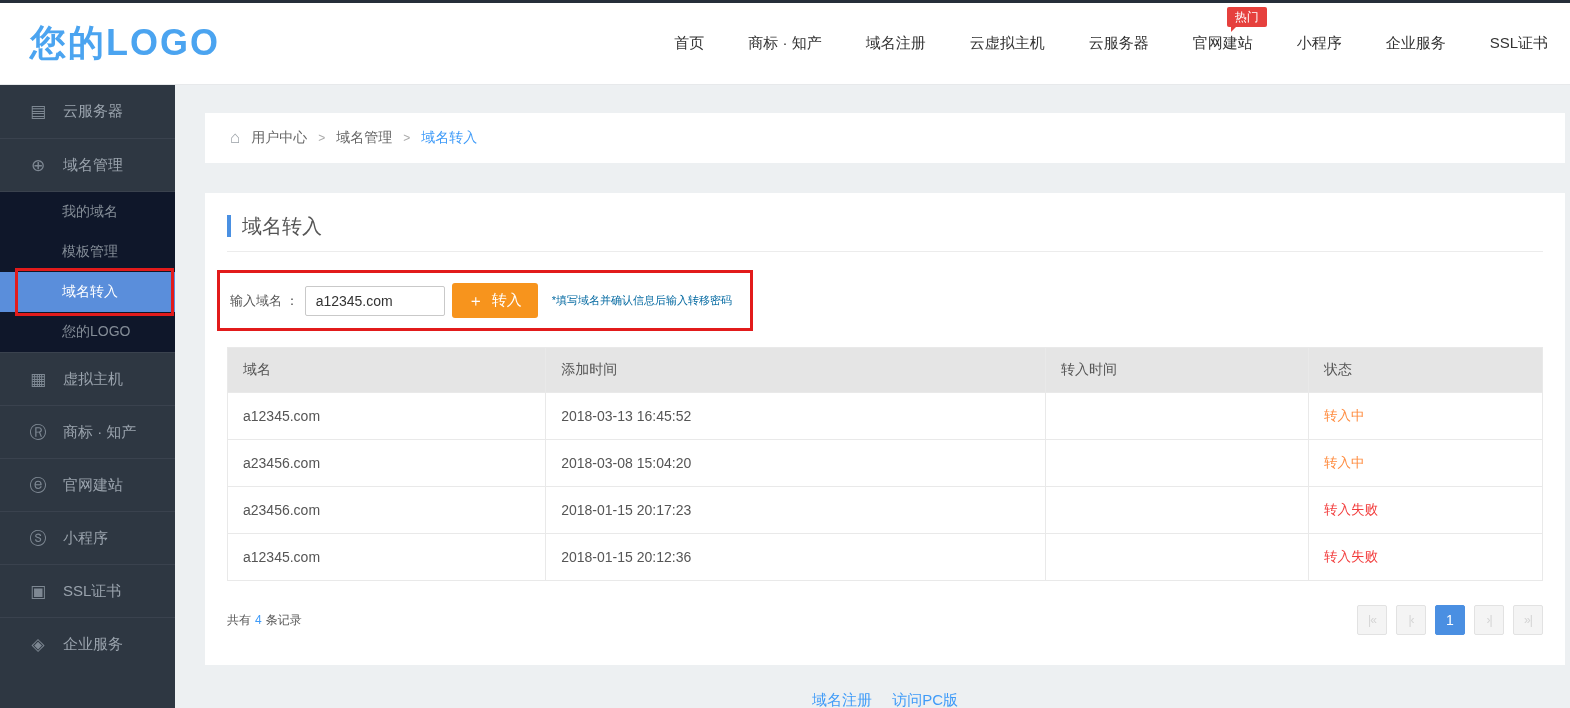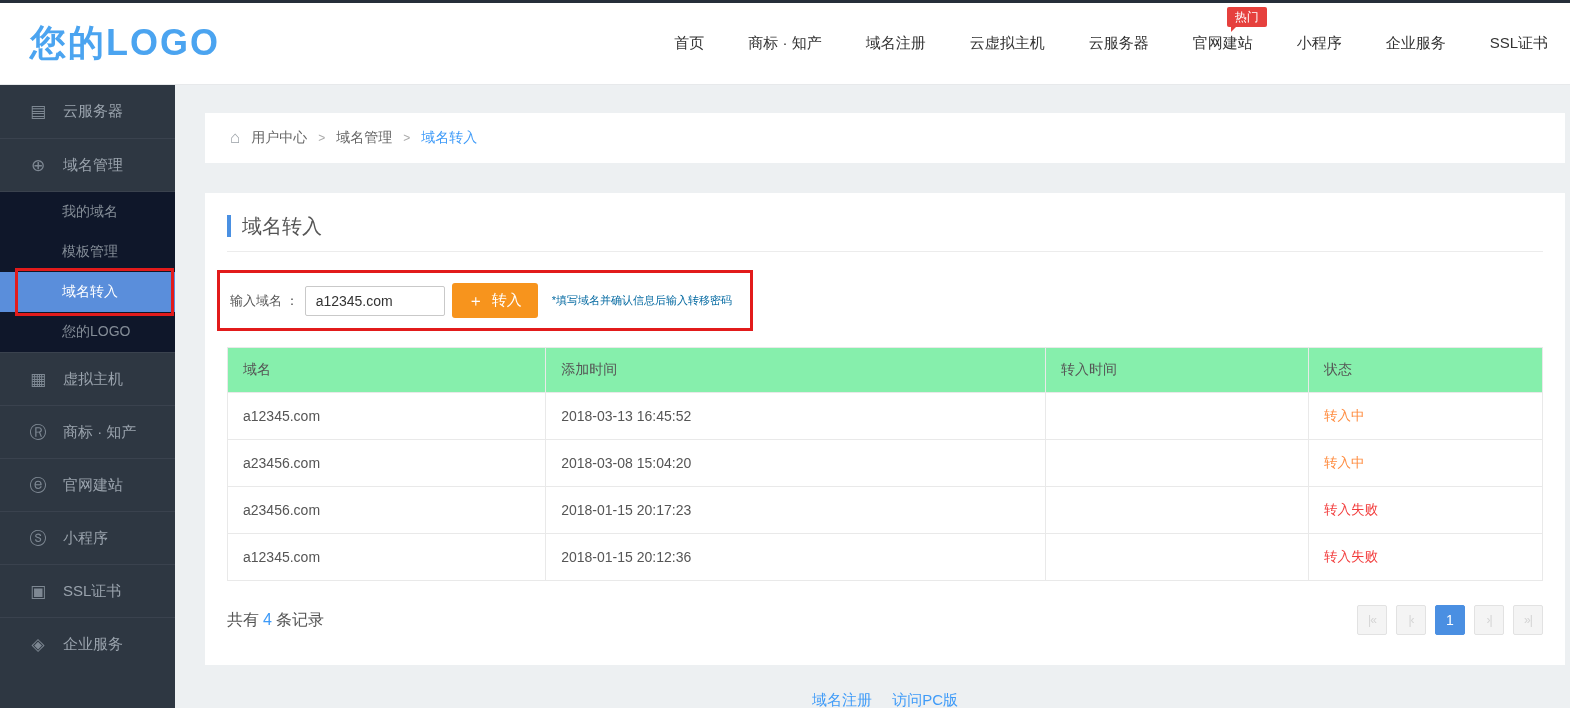--- a/index.html
+++ b/index.html
@@ -78,30 +78,30 @@
   .transfer-btn {
     margin-left:7px; background:#f7941d; border:none; border-radius:3px; color:#fff;
     padding:8px 16px; font-size:15px; display:inline-flex; align-items:center; gap:8px;
     cursor:pointer; font-family:"Liberation Sans","DejaVu Sans",sans-serif;
   }
   .transfer-btn .plus { font-size:16px; line-height:1; }
   .form-hint { margin-left:14px; font-size:11px; color:#0369a1; white-space:nowrap; }
   
   table { width:100%; border-collapse:collapse; margin-top:14px; font-size:14px; }
   th, td { border:1px solid #e9e9e9; text-align:left; }
-  th { background:#86efac; font-weight:400; color:#555; padding:13px 15px; }
+  th { background:#e5e5e5; font-weight:400; color:#555; padding:13px 15px; }
   td { color:#555; padding:14px 15px; background:#fff; }
   .col-domain { width:24.2%; } .col-added { width:38%; }
   .col-transfer { width:20%; } .col-status { width:17.8%;margin-left:22px; }
   td.status { font-size:13.5px; }
   td.status.pending { color:#ff8c3f; }
   td.status.failed  { color:#f23d3d; }
   
   .box-footer { margin-top:24px; display:flex; justify-content:space-between; align-items:center; }
-  .records { font-size:16px; color:#555; }
+  .records { font-size:12px; color:#555; }
   .records .count { color:#3f9bf8; margin:0 4px; }
   .pager { display:flex; }
   .page-btn {
     min-width:30px; height:30px; margin-left:9px; background:#f4f4f4;
     border:1px solid #e2e2e2; border-radius:2px; color:#d4d4d4; font-size:12px;
     display:inline-flex; align-items:center; justify-content:center;
     letter-spacing:-1px; cursor:pointer;
     font-family:"Liberation Sans","DejaVu Sans",sans-serif;
   }
   .page-btn.active { background:#4a8fe2; border-color:#4a8fe2; color:#fff; font-size:14px; letter-spacing:0; }

